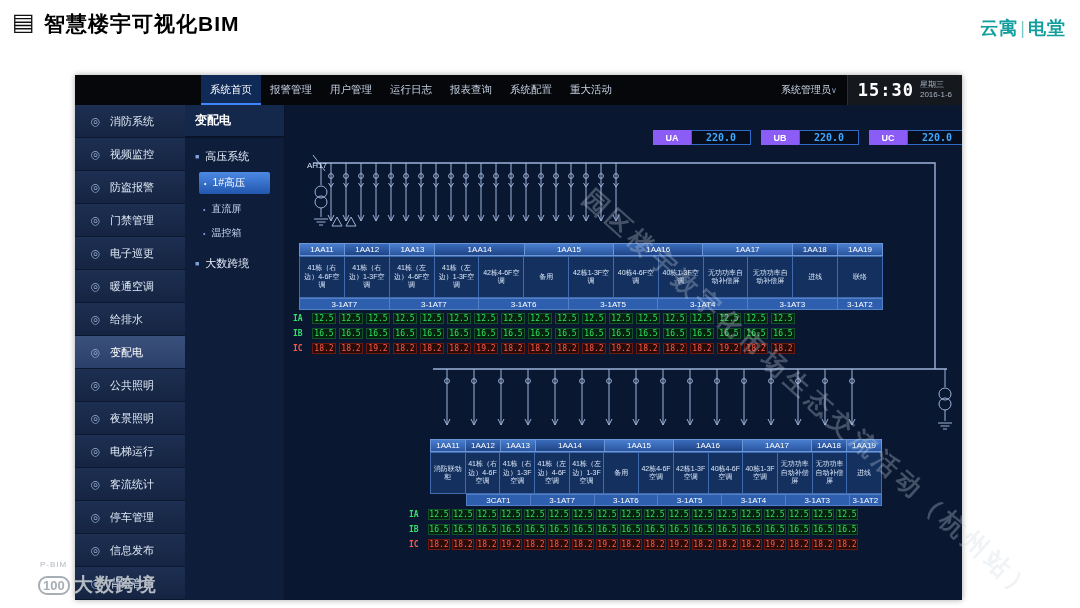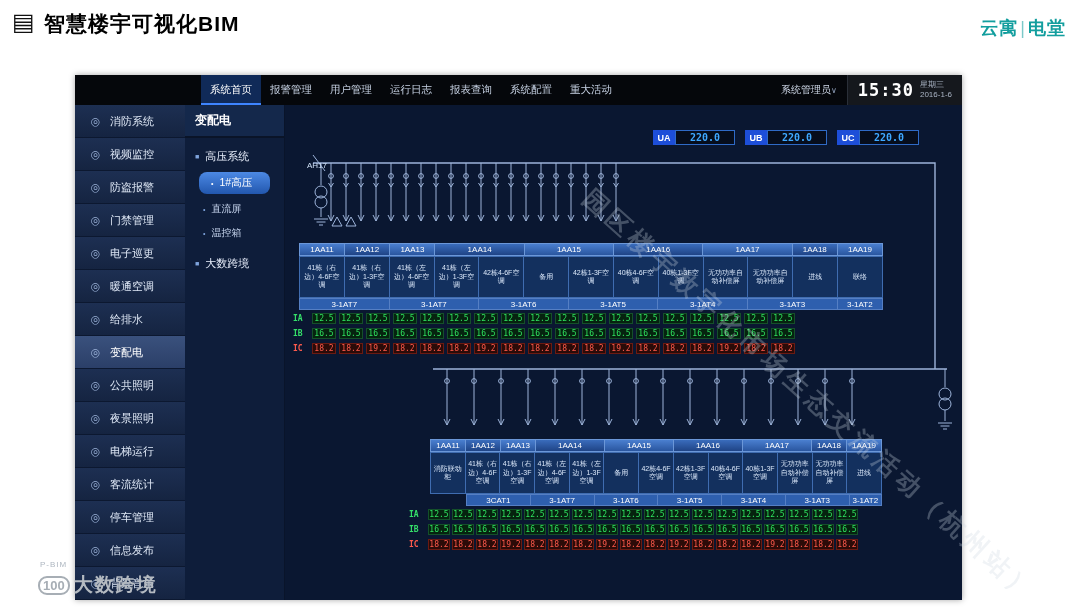--- a/index.html
+++ b/index.html
@@ -37,31 +37,31 @@
   .side-item{flex:1;display:flex;align-items:center;gap:7px;padding-left:13px;font-size:11px;color:#dfe8f6;background:linear-gradient(#1d2f52,#152441);border-bottom:1px solid #0c1830;cursor:pointer;white-space:nowrap}
   .side-item.active{background:linear-gradient(#3a517d,#2b3f68);color:#fff}
   .side-icon{width:15px;height:15px;font-size:11px;line-height:14px;text-align:center;color:#9db4da;flex:0 0 auto}
 
   
   .submenu{width:100px;background:#0e1d3a;border-right:1px solid #09142a}
   .sub-title{padding:7px 10px;font-size:12px;font-weight:bold;color:#fff;background:#14284b;border-bottom:2px solid #0a1428}
   .sub-item{display:flex;align-items:center;gap:6px;padding:5px 4px 5px 18px;font-size:10px;color:#c6d5ee;cursor:pointer;white-space:nowrap}
   .sub-item.group{padding-left:10px;font-size:11px;color:#e6edfa;margin-top:6px}
   .sub-item .bullet{font-size:7px;color:#7fa4dd}
-  .sub-item.active{background:linear-gradient(#4c89e4,#2257ae);margin:3px 14px 3px 14px;padding:4px 12px;border-radius:8px;color:#fff;font-size:10.5px}
+  .sub-item.active{background:linear-gradient(#4c89e4,#2257ae);margin:3px 14px 3px 14px;padding:4px 5px;border-radius:2px;color:#fff;font-size:10.5px}
   .sub-item.active .bullet{color:#fff}
 
   
   .canvas{flex:1;position:relative;background:#0a1731;overflow:hidden}
   .diagram{position:absolute;left:0;top:0;z-index:1}
   .bus-label{position:absolute;left:22px;top:56px;font-size:8px;color:#cfe0f5;z-index:3}
 
   .meas-row{position:absolute;top:25px;left:368px;display:flex;gap:10px;z-index:3}
   .meas{display:flex}
-  .m-label{width:22px;height:15px;background:#1d4ed8;color:#fff;font-size:9px;font-weight:bold;display:flex;align-items:center;justify-content:center}
+  .m-label{width:38px;height:15px;background:#8b5cf6;color:#fff;font-size:9px;font-weight:bold;display:flex;align-items:center;justify-content:center}
   .m-value{width:60px;height:15px;background:#060d1c;border:1px solid #2f6ac6;color:#3fa8ff;font-size:10px;font-weight:bold;font-family:"DejaVu Sans Mono",monospace;display:flex;align-items:center;justify-content:center}
 
   
   .panel{position:absolute;z-index:3}
   .prow{display:flex}
   .th{flex-grow:1;flex-basis:0;background:linear-gradient(#4a7fd0,#2a569f);border:1px solid #6b97d8;border-left-width:0;height:13px;font-size:8px;color:#fff;display:flex;align-items:center;justify-content:center;white-space:nowrap;overflow:hidden}
   .prow.heads .th:nth-child(even){background:linear-gradient(#3a6cbc,#1f4486)}
   .prow .th:first-child,.prow .td:first-child,.prow .tf:first-child{border-left-width:1px}
   .td{flex-grow:1;flex-basis:0;background:#13305e;border:1px solid #3f6cb0;border-left-width:0;height:42px;font-size:7px;line-height:8.5px;color:#dce9fb;display:flex;align-items:center;justify-content:center;text-align:center;padding:1px;word-break:break-all;overflow:hidden}
   .tf{flex-grow:1;flex-basis:0;background:#2e5fae;border:1px solid #557fc4;border-left-width:0;height:12px;font-size:8px;color:#fff;display:flex;align-items:center;justify-content:center;white-space:nowrap;overflow:hidden}

